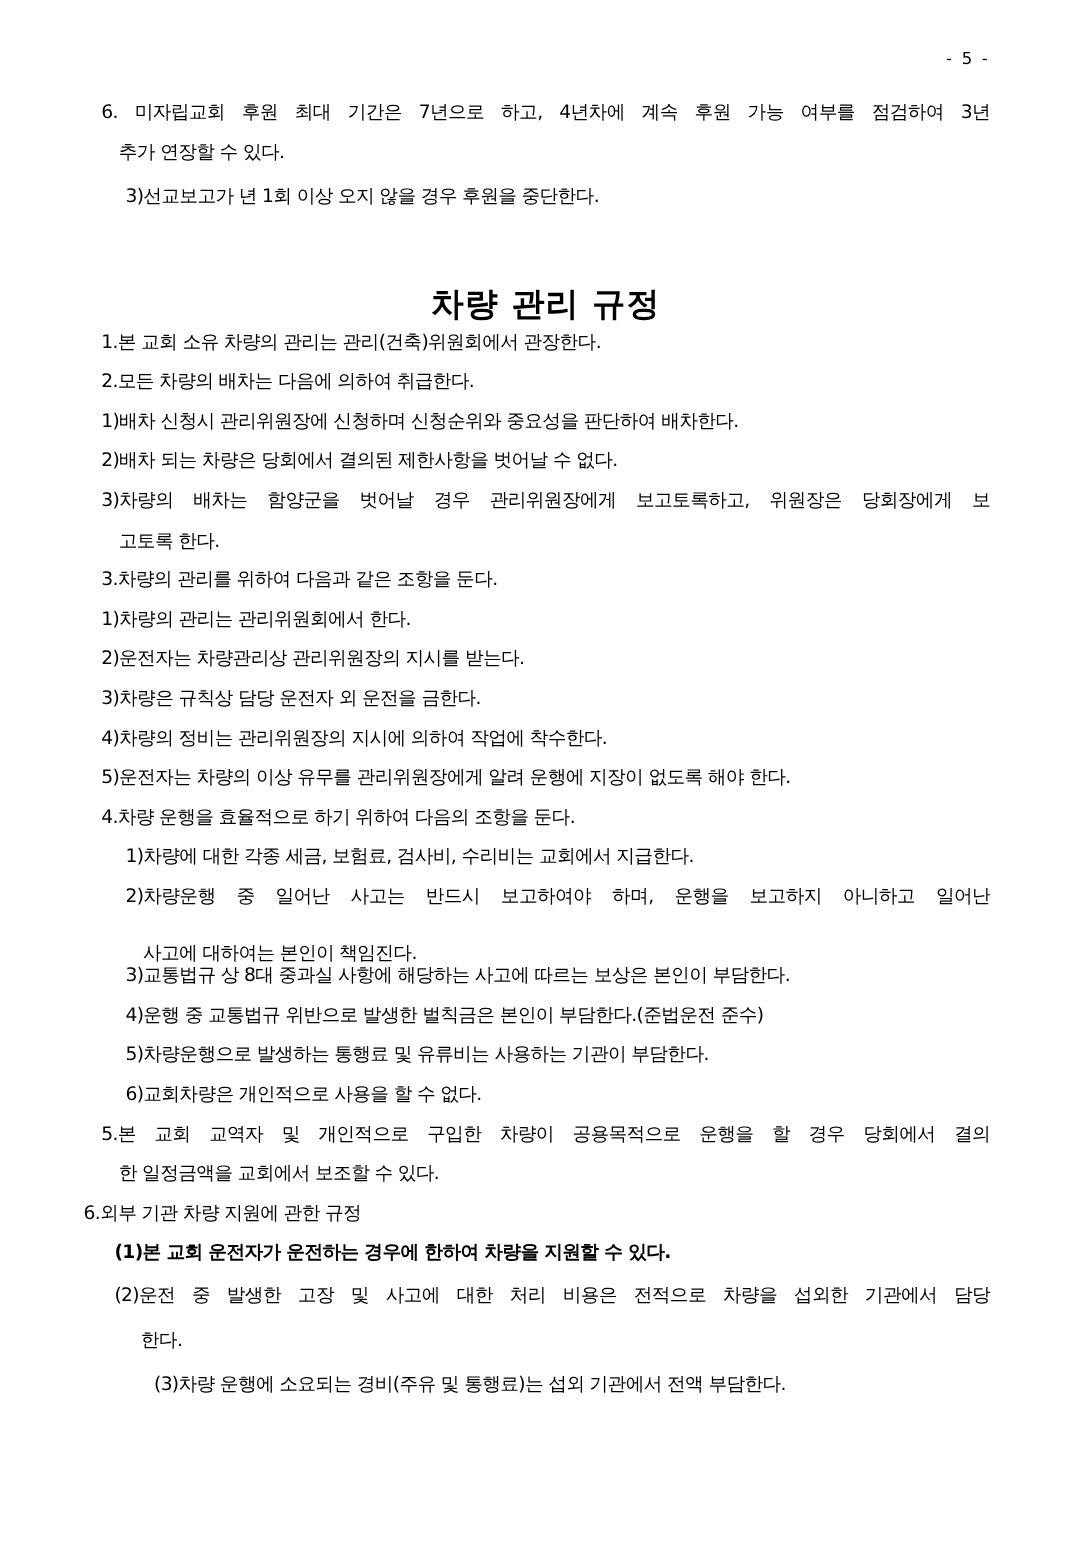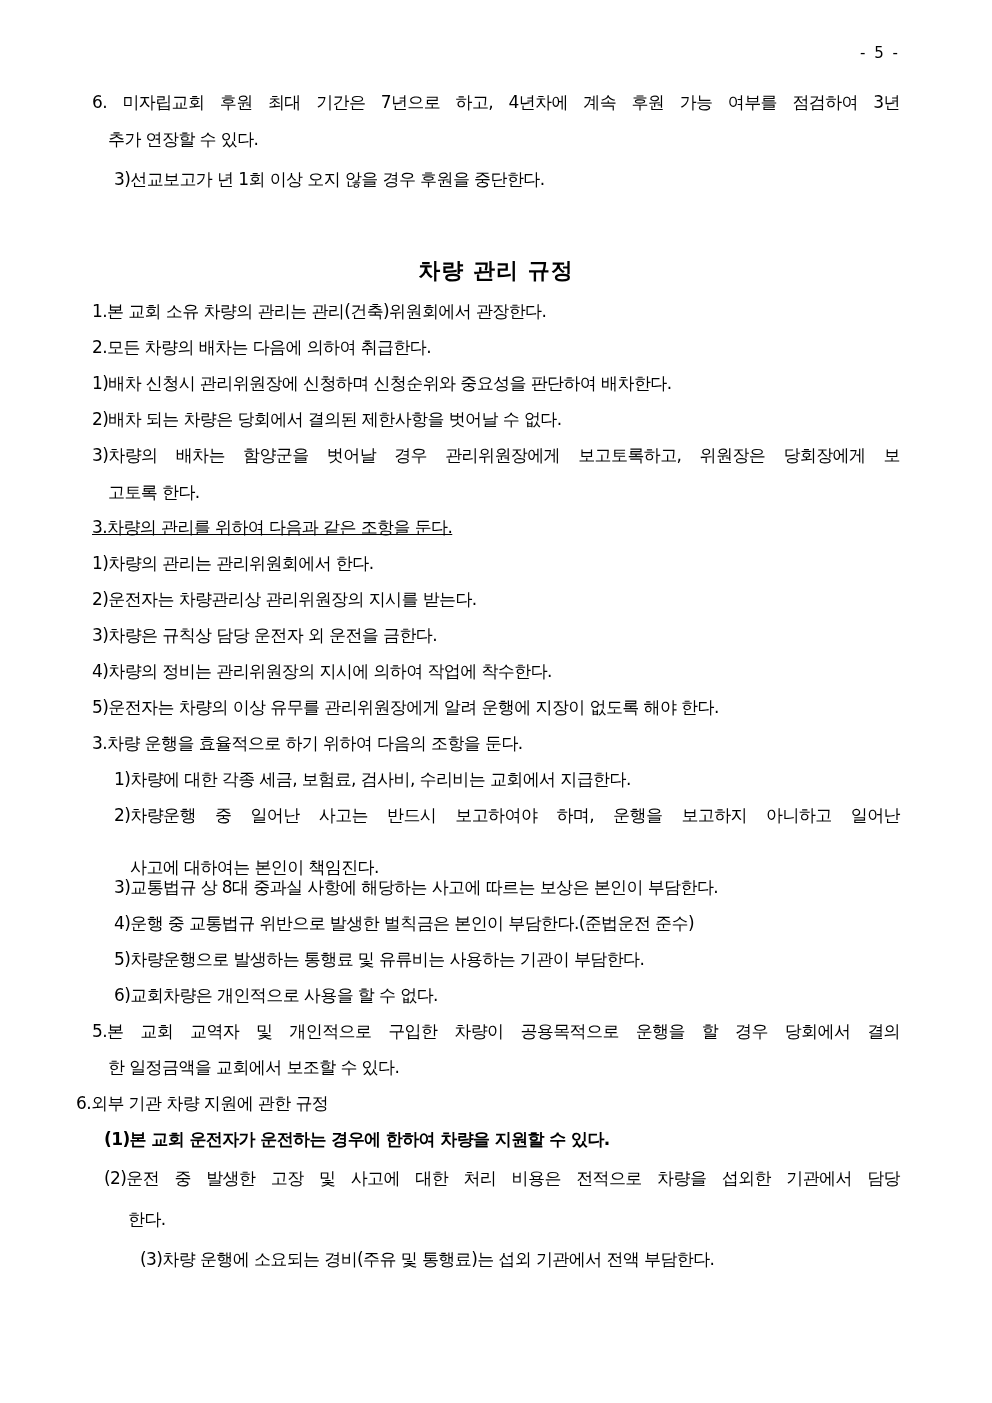--- a/index.html
+++ b/index.html
@@ -1,47 +1,47 @@
 <!DOCTYPE html>
 <html><head>
 <meta charset="utf-8">
 <style>
   html, body { margin:0; padding:0; background:#ffffff; }
   body { width:992px; height:1403px; position:relative; overflow:hidden;
          font-family:"DejaVu Sans", sans-serif; color:#000; }
   .page-num { position:absolute; top:44px; right:92px; font-size:15px; letter-spacing:2px; }
   .line { position:absolute; font-size:17px; white-space:nowrap; line-height:22px; letter-spacing:-0.6px; }
   .title { position:absolute; top:256px; left:0; width:992px; text-align:center;
-           font-size:22px; font-weight:bold; letter-spacing:1px; }
+           font-size:30px; font-weight:bold; letter-spacing:1px; }
   .just { width:808px; text-align:justify; text-align-last:justify; }
 </style>
 </head>
 <body>
 
 <div class="page-num">- 5 -</div>
 
 <div class="line just" style="top:91px;left:92px;">6. 미자립교회 후원 최대 기간은 7년으로 하고, 4년차에 계속 후원 가능 여부를 점검하여 3년</div>
 <div class="line" style="top:128px;left:108px;">추가 연장할 수 있다.</div>
 <div class="line" style="top:168px;left:114px;">3)선교보고가 년 1회 이상 오지 않을 경우 후원을 중단한다.</div>
 
 <div class="title">차량 관리 규정</div>
 
 <div class="line" style="top:300px;left:92px;">1.본 교회 소유 차량의 관리는 관리(건축)위원회에서 관장한다.</div>
 <div class="line" style="top:336px;left:92px;">2.모든 차량의 배차는 다음에 의하여 취급한다.</div>
 <div class="line" style="top:372px;left:92px;">1)배차 신청시 관리위원장에 신청하며 신청순위와 중요성을 판단하여 배차한다.</div>
 <div class="line" style="top:408px;left:92px;">2)배차 되는 차량은 당회에서 결의된 제한사항을 벗어날 수 없다.</div>
 <div class="line just" style="top:444px;left:92px;">3)차량의 배차는 함양군을 벗어날 경우 관리위원장에게 보고토록하고, 위원장은 당회장에게 보</div>
 <div class="line" style="top:481px;left:108px;">고토록 한다.</div>
-<div class="line" style="top:516px;left:92px;text-decoration:underline;">3.차량의 관리를 위하여 다음과 같은 조항을 둔다.</div>
+<div class="line" style="top:516px;left:92px;">3.차량의 관리를 위하여 다음과 같은 조항을 둔다.</div>
 <div class="line" style="top:552px;left:92px;">1)차량의 관리는 관리위원회에서 한다.</div>
 <div class="line" style="top:588px;left:92px;">2)운전자는 차량관리상 관리위원장의 지시를 받는다.</div>
 <div class="line" style="top:624px;left:92px;">3)차량은 규칙상 담당 운전자 외 운전을 금한다.</div>
 <div class="line" style="top:660px;left:92px;">4)차량의 정비는 관리위원장의 지시에 의하여 작업에 착수한다.</div>
 <div class="line" style="top:696px;left:92px;">5)운전자는 차량의 이상 유무를 관리위원장에게 알려 운행에 지장이 없도록 해야 한다.</div>
-<div class="line" style="top:732px;left:92px;">3.차량 운행을 효율적으로 하기 위하여 다음의 조항을 둔다.</div>
+<div class="line" style="top:732px;left:92px;">4.차량 운행을 효율적으로 하기 위하여 다음의 조항을 둔다.</div>
 <div class="line" style="top:768px;left:114px;">1)차량에 대한 각종 세금, 보험료, 검사비, 수리비는 교회에서 지급한다.</div>
 <div class="line just" style="top:804px;left:114px;width:786px;">2)차량운행 중 일어난 사고는 반드시 보고하여야 하며, 운행을 보고하지 아니하고 일어난</div>
 <div class="line" style="top:840px;left:130px;margin-top:16px;">사고에 대하여는 본인이 책임진다.</div>
 <div class="line" style="top:876px;left:114px;">3)교통법규 상 8대 중과실 사항에 해당하는 사고에 따르는 보상은 본인이 부담한다.</div>
 <div class="line" style="top:912px;left:114px;">4)운행 중 교통법규 위반으로 발생한 벌칙금은 본인이 부담한다.(준법운전 준수)</div>
 <div class="line" style="top:948px;left:114px;">5)차량운행으로 발생하는 통행료 및 유류비는 사용하는 기관이 부담한다.</div>
 <div class="line" style="top:984px;left:114px;">6)교회차량은 개인적으로 사용을 할 수 없다.</div>
 <div class="line just" style="top:1020px;left:92px;">5.본 교회 교역자 및 개인적으로 구입한 차량이 공용목적으로 운행을 할 경우 당회에서 결의</div>
 <div class="line" style="top:1056px;left:108px;">한 일정금액을 교회에서 보조할 수 있다.</div>
 <div class="line" style="top:1092px;left:76px;">6.외부 기관 차량 지원에 관한 규정</div>

